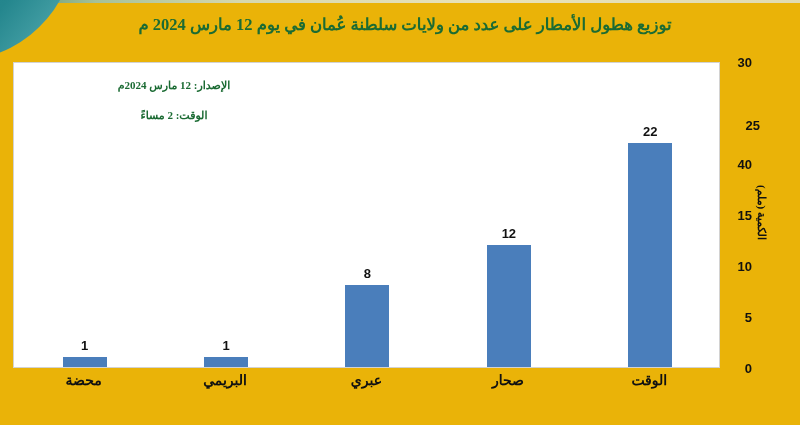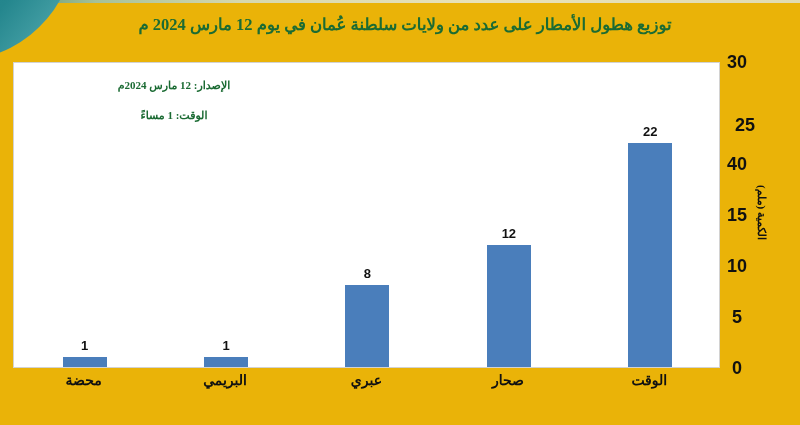--- a/index.html
+++ b/index.html
@@ -126,24 +126,24 @@
     position: absolute;
     left: 722px;
     top: 62px;
     width: 30px;
     height: 306px;
   }
   .y-tick {
     position: absolute;
     left: 0;
     width: 30px;
-    text-align: center;
+    text-align: right;
     font-family: "Liberation Sans", sans-serif;
     font-weight: bold;
-    font-size: 18px;
+    font-size: 13px;
     color: #111111;
     transform: translateY(-50%);
   }
   .y-axis-title {
     position: absolute;
     left: 756px;
     top: 185px;
     direction: rtl;
     font-family: "Liberation Serif", serif;
     font-weight: bold;
@@ -184,21 +184,21 @@
   <div class="corner-swoosh">
     
   </div>
 
   <div class="chart-title">توزيع هطول الأمطار على عدد من ولايات سلطنة عُمان في يوم 12 مارس 2024 م</div>
 
   <div class="plot-frame">
 
     <div class="annot annot-issue">الإصدار: 12 مارس 2024م</div>
 
-    <div class="annot annot-time">الوقت: 1 مساءً</div>
+    <div class="annot annot-time">الوقت: 2 مساءً</div>
 
     <div class="bars-layer" id="bars-layer">
         <div class="bar-slot" style="left: 0px; width: 141.4px;">
           <div class="bar" style="height: 10.2px; background: rgb(74, 126, 187);"></div>
           <div class="bar-value" style="bottom: 14.2px;">1</div>
         </div>
         <div class="bar-slot" style="left: 141.4px; width: 141.4px;">
           <div class="bar" style="height: 10.2px; background: rgb(74, 126, 187);"></div>
           <div class="bar-value" style="bottom: 14.2px;">1</div>
         </div>

